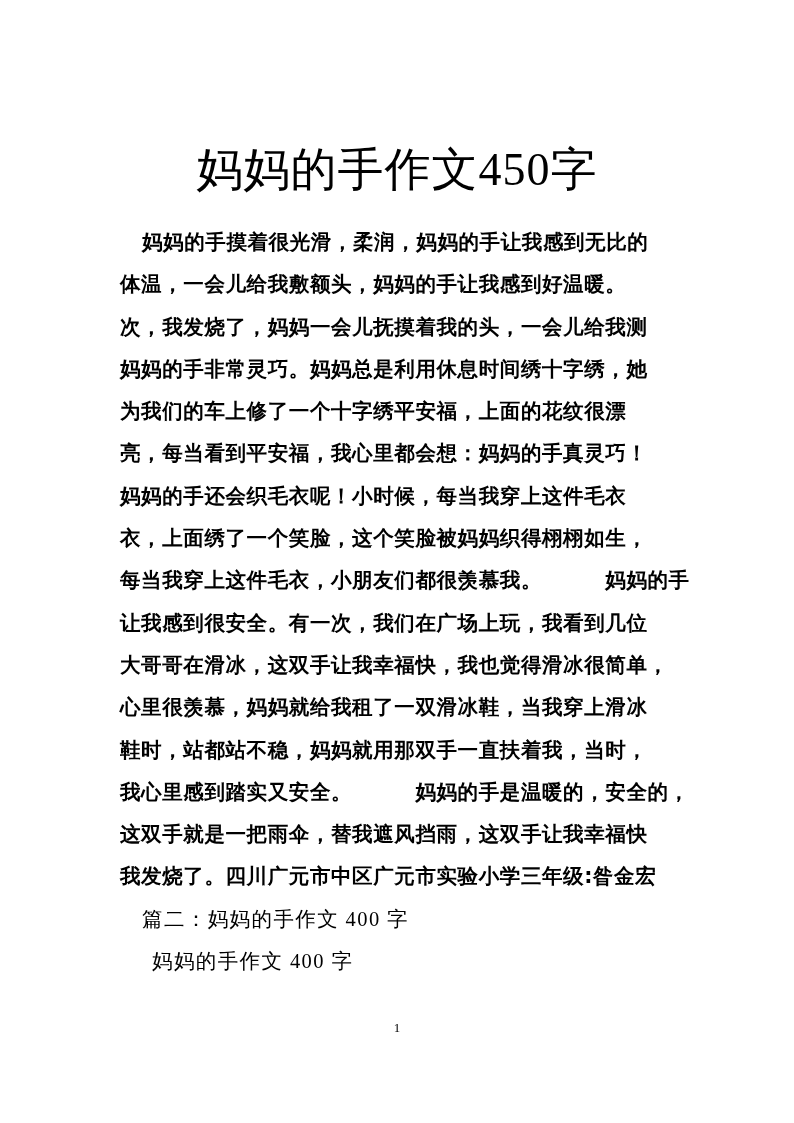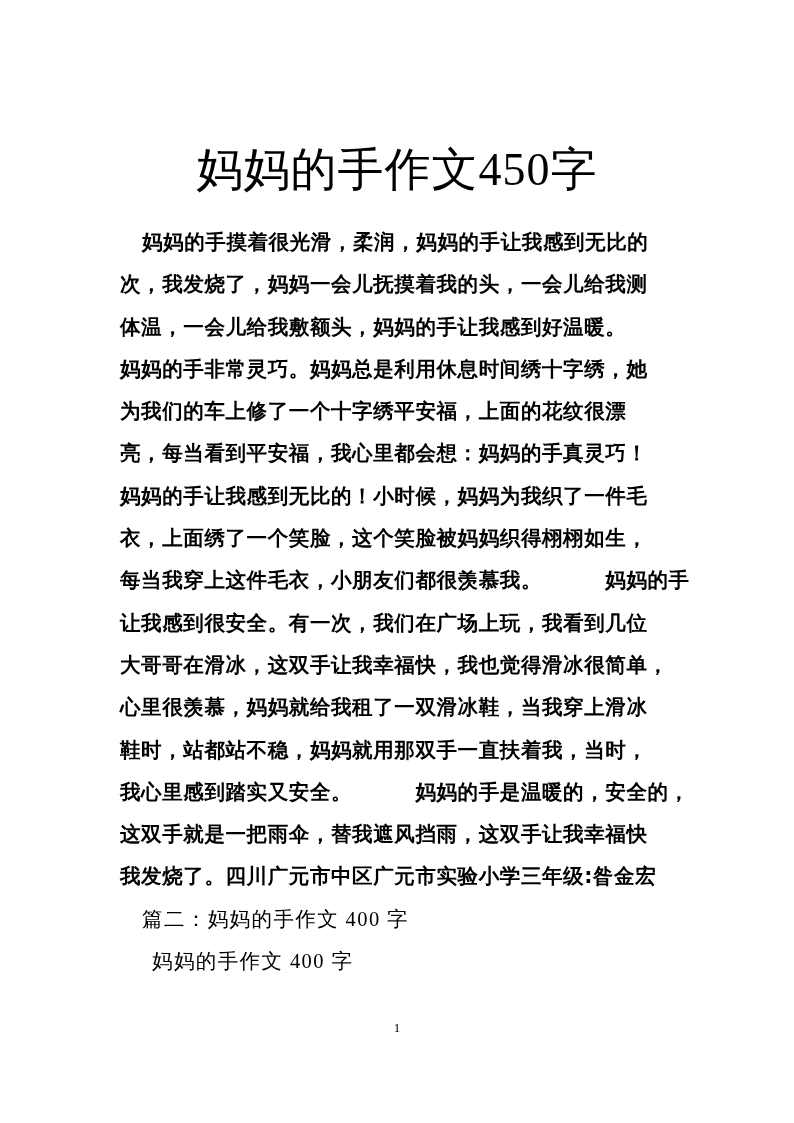--- a/index.html
+++ b/index.html
@@ -56,26 +56,26 @@
     }
   </style>
 </head>
 <body>
 
 <div>
   <div class="page-title">妈妈的手作文450字</div>
 
   <div class="body-lines">
     <div class="line indent1">妈妈的手摸着很光滑，柔润，妈妈的手让我感到无比的</div>
+    <div class="line">体温，一会儿给我敷额头，妈妈的手让我感到好温暖。</div>
     <div class="line">次，我发烧了，妈妈一会儿抚摸着我的头，一会儿给我测</div>
-    <div class="line">体温，一会儿给我敷额头，妈妈的手让我感到好温暖。</div>
     <div class="line">妈妈的手非常灵巧。妈妈总是利用休息时间绣十字绣，她</div>
     <div class="line">为我们的车上修了一个十字绣平安福，上面的花纹很漂</div>
     <div class="line">亮，每当看到平安福，我心里都会想：妈妈的手真灵巧！</div>
-    <div class="line">妈妈的手让我感到无比的！小时候，妈妈为我织了一件毛</div>
+    <div class="line">妈妈的手还会织毛衣呢！小时候，每当我穿上这件毛衣</div>
     <div class="line">衣，上面绣了一个笑脸，这个笑脸被妈妈织得栩栩如生，</div>
     <div class="line">每当我穿上这件毛衣，小朋友们都很羡慕我。　　　妈妈的手</div>
     <div class="line">让我感到很安全。有一次，我们在广场上玩，我看到几位</div>
     <div class="line">大哥哥在滑冰，这双手让我幸福快，我也觉得滑冰很简单，</div>
     <div class="line">心里很羡慕，妈妈就给我租了一双滑冰鞋，当我穿上滑冰</div>
     <div class="line">鞋时，站都站不稳，妈妈就用那双手一直扶着我，当时，</div>
     <div class="line">我心里感到踏实又安全。　　　妈妈的手是温暖的，安全的，</div>
     <div class="line">这双手就是一把雨伞，替我遮风挡雨，这双手让我幸福快</div>
     <div class="line">我发烧了。四川广元市中区广元市实验小学三年级:昝金宏</div>
     <div class="line indent1 normal">篇二：妈妈的手作文 400 字</div>

